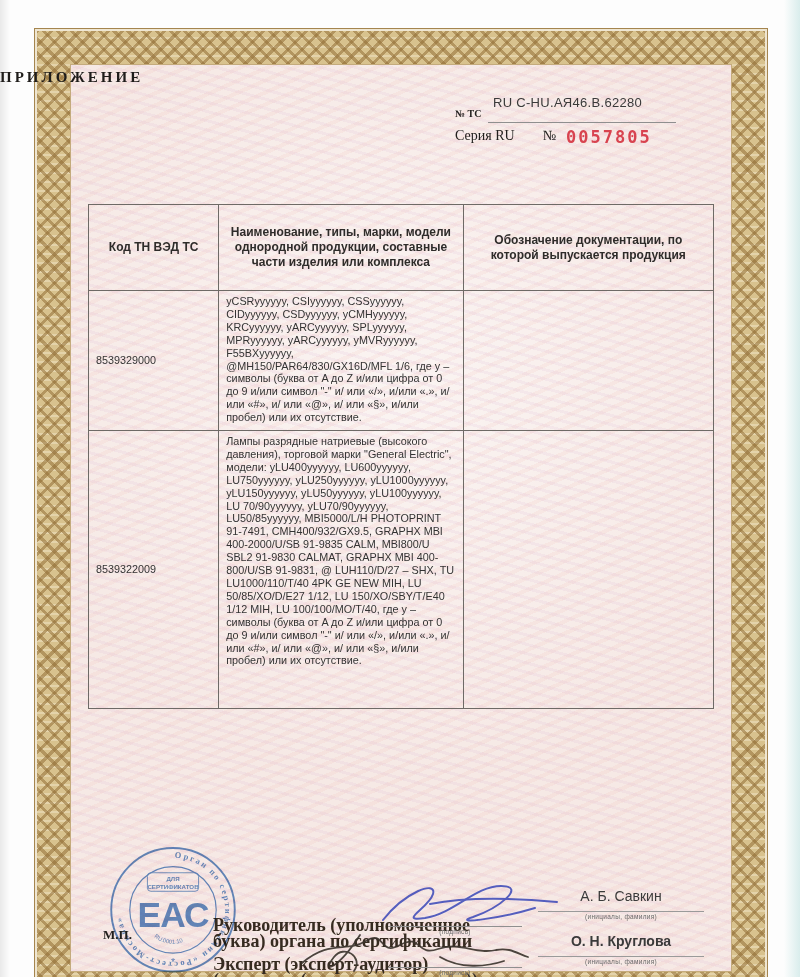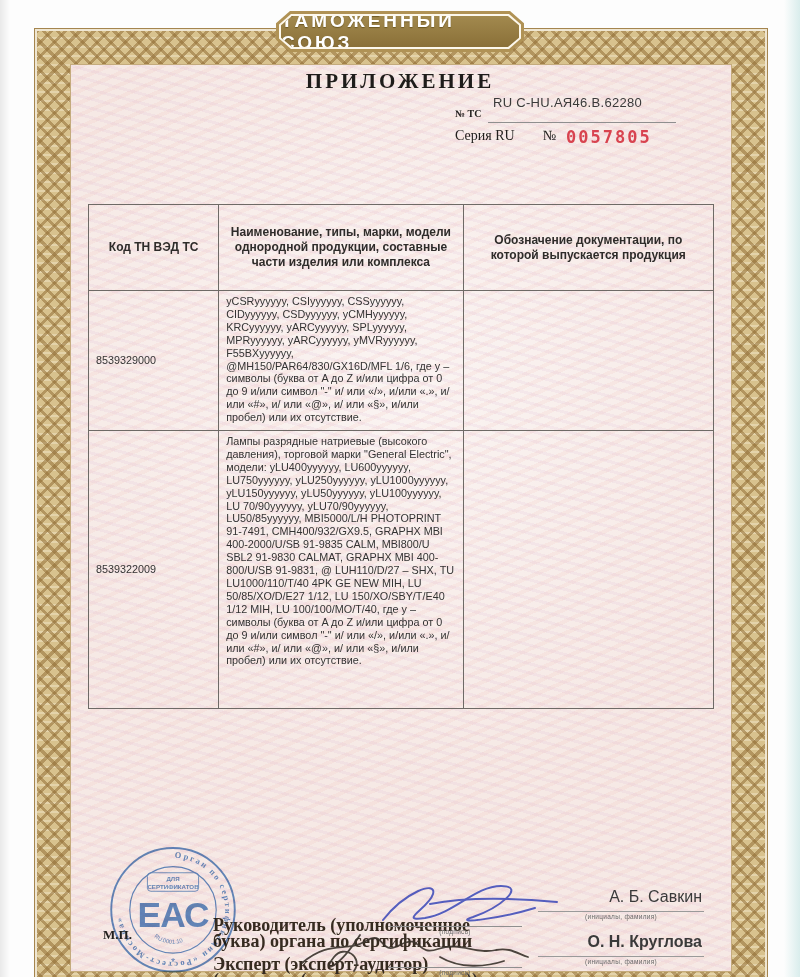--- a/index.html
+++ b/index.html
@@ -32,22 +32,22 @@
   .badge .b1{position:absolute;inset:0;background:#b09255;
         clip-path:polygon(14px 0,calc(100% - 14px) 0,100% 30%,100% 70%,calc(100% - 14px) 100%,14px 100%,0 70%,0 30%);}
   .badge .b2{position:absolute;inset:3px;background:#fdf8ec;
         clip-path:polygon(12px 0,calc(100% - 12px) 0,100% 30%,100% 70%,calc(100% - 12px) 100%,12px 100%,0 70%,0 30%);}
   .badge .b3{position:absolute;inset:5px;background:linear-gradient(#a2894e,#8a7038);
         clip-path:polygon(11px 0,calc(100% - 11px) 0,100% 30%,100% 70%,calc(100% - 11px) 100%,11px 100%,0 70%,0 30%);
         display:flex;align-items:center;justify-content:center;}
   .badge .label{color:#ffffff;font-weight:bold;font-size:19px;letter-spacing:3px;
         font-family:"Liberation Sans",sans-serif;text-shadow:0 1px 1px rgba(90,70,20,0.7);}
 
-  .doc-title{position:absolute;left:0;top:69px;width:800px;text-align:center;
-        font-family:"Liberation Serif",serif;font-weight:bold;font-size:21px;letter-spacing:3px;color:#1e1c1a;}
+  .doc-title{position:absolute;left:0;top:69px;width:800px;text-align:left;
+        font-family:"Liberation Serif",serif;font-weight:bold;font-size:15px;letter-spacing:3px;color:#1e1c1a;}
   .cert-label{position:absolute;left:196px;top:108px;font-family:"Liberation Serif",serif;
         font-weight:bold;font-size:15px;color:#22201e;letter-spacing:0.4px;}
   .cert-no-label{position:absolute;left:455px;top:108px;font-family:"Liberation Serif",serif;
         font-weight:bold;font-size:10px;color:#22201e;}
   .cert-number{position:absolute;left:493px;top:95px;font-size:13px;color:#3a3a3a;letter-spacing:0.3px;}
   .cert-underline{position:absolute;left:488px;top:122px;width:188px;border-top:1px solid #8f8f8f;}
   .series-label{position:absolute;left:455px;top:128px;font-family:"Liberation Serif",serif;font-size:14px;color:#22201e;}
   .series-no-label{position:absolute;left:543px;top:128px;font-family:"Liberation Serif",serif;font-size:14px;color:#22201e;}
   .series-number{position:absolute;left:566px;top:127px;font-family:"DejaVu Sans Mono",monospace;
         font-weight:bold;font-size:17px;letter-spacing:2px;}
@@ -67,46 +67,39 @@
   .mp-label{position:absolute;left:103px;top:927px;font-family:"Liberation Serif",serif;
         font-weight:bold;font-size:13px;color:#1f1d1b;z-index:6;}
   .role{position:absolute;left:213px;font-family:"Liberation Serif",serif;font-weight:bold;
         font-size:18px;color:#362b20;line-height:16px;margin-top:16px;}
   .role.r1{top:901px;} .role.r2{top:940px;}
   .sig-line{position:absolute;border-top:1px solid #8f8f8f;width:134px;left:388px;}
   .sig-line.s1{top:926px;} .sig-line.s2{top:967px;}
   .tiny-caption{position:absolute;font-size:6.5px;color:#6a6a6a;letter-spacing:0.3px;}
   .cap-s1{left:388px;top:928px;width:134px;text-align:center;}
   .cap-s2{left:388px;top:969px;width:134px;text-align:center;}
-  .name{position:absolute;left:540px;width:162px;text-align:right;font-size:16px;color:#3a3a3a;}
+  .name{position:absolute;left:540px;width:162px;text-align:center;font-size:14px;color:#3a3a3a;}
   .name.n1{top:888px;} .name.n2{top:933px;font-weight:bold;}
   .name-line{position:absolute;left:538px;width:166px;border-top:1px solid #9a9a9a;}
   .name-line.l1{top:911px;} .name-line.l2{top:956px;}
   .cap-n1{left:538px;top:913px;width:166px;text-align:center;}
   .cap-n2{left:538px;top:958px;width:166px;text-align:center;}
 
   .stamp-svg{position:absolute;left:88px;top:841px;mix-blend-mode:multiply;opacity:0.85;z-index:5;}
   .ink{position:absolute;z-index:7;}
 </style>
 </head>
 <body>
 
 <div class="page">
   <div class="frame"></div>
   <div class="paper"></div>
   <div class="edge-tint-right"></div>
   <div class="edge-tint-left"></div>
 
-  <div class="badge">
-    <div class="b1"></div>
-    <div class="b2"></div>
-    <div class="b3">
-      <span class="label">ТАМОЖЕННЫЙ СОЮЗ</span>
-    </div>
-  </div>
 
   <div class="doc-title">ПРИЛОЖЕНИЕ</div>
   <div class="cert-no-label">№ ТС</div>
   <div class="cert-number">RU C-HU.АЯ46.В.62280</div>
   <div class="cert-underline"></div>
   <div class="series-label">Серия RU</div>
   <div class="series-no-label">№</div>
   <div class="series-number" style="color:#d8434f;">0057805</div>
 
 

